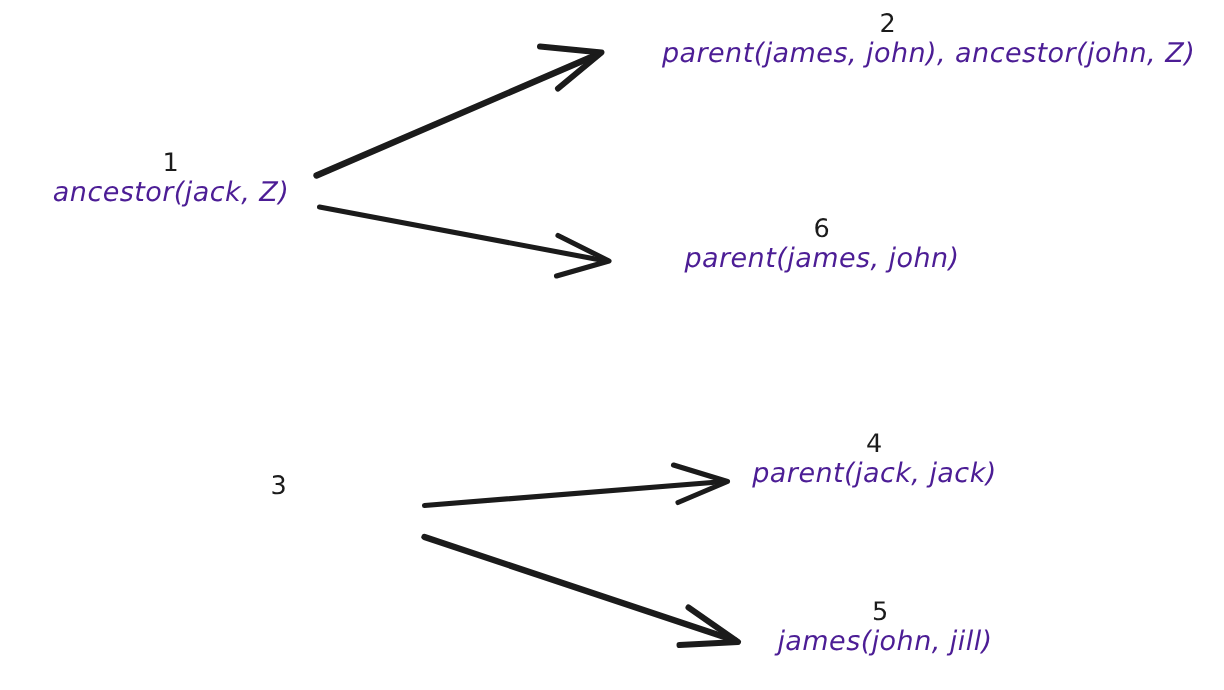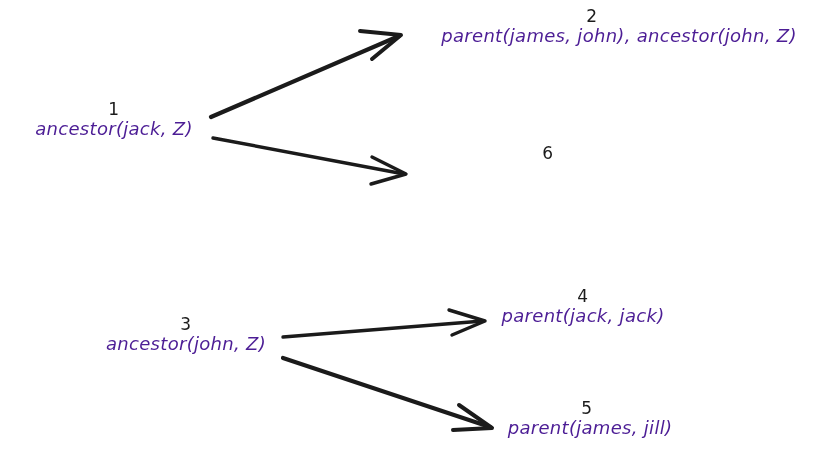--- a/index.html
+++ b/index.html
@@ -97,30 +97,30 @@
     <span class="node-goal">ancestor(jack, Z)</span>
   </div>
 
   <div class="node" id="node-2">
     <span class="node-label">2</span>
     <span class="node-goal">parent(james, john), ancestor(john, Z)</span>
   </div>
 
   <div class="node" id="node-6">
     <span class="node-label">6</span>
+    <span class="node-goal">parent(james, john)</span>
   </div>
 
   <div class="node" id="node-3">
     <span class="node-label">3</span>
-    <span class="node-goal">ancestor(john, Z)</span>
   </div>
 
   <div class="node" id="node-4">
     <span class="node-label">4</span>
     <span class="node-goal">parent(jack, jack)</span>
   </div>
 
   <div class="node" id="node-5">
     <span class="node-label">5</span>
-    <span class="node-goal">parent(james, jill)</span>
+    <span class="node-goal">james(john, jill)</span>
   </div>
 
 </div>
 
 </body></html>

